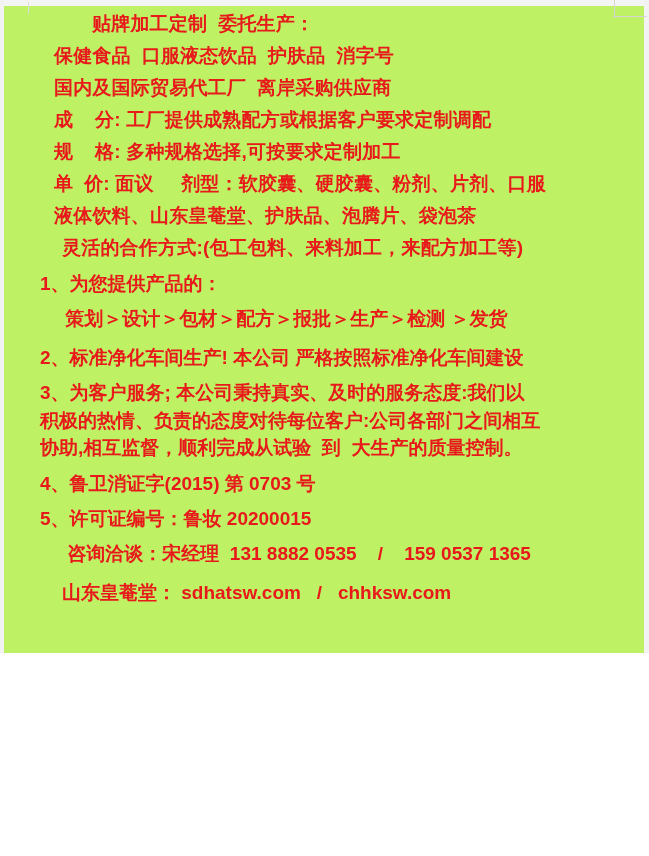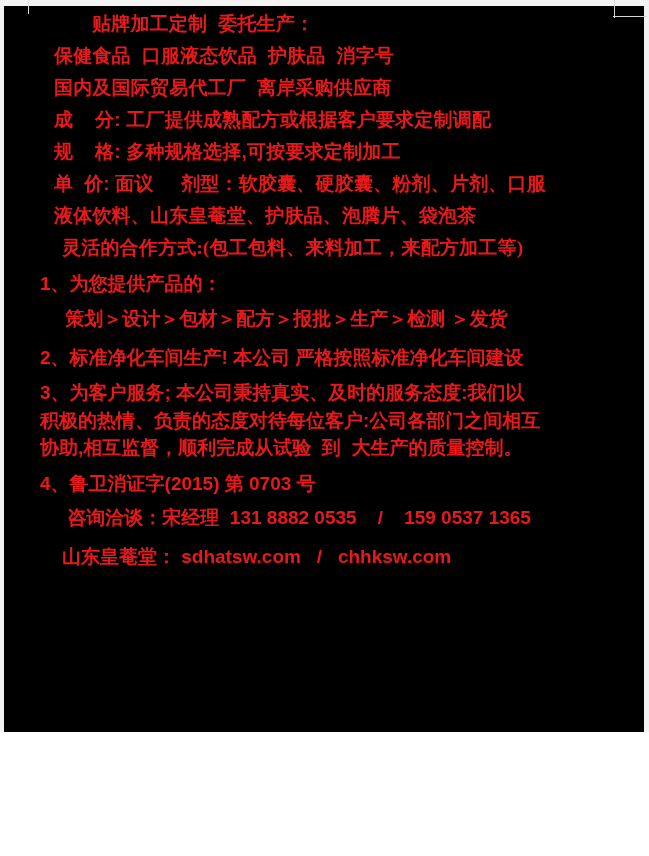--- a/index.html
+++ b/index.html
@@ -11,22 +11,22 @@
     width: 649px;
     height: 856px;
     font-family: "Liberation Sans", sans-serif;
     color: #e8191b;
     overflow: hidden;
     position: relative;
   }
   .page {
     position: relative;
     width: 649px;
-    height: 732px;
-    background: #000000;
+    height: 653px;
+    background: #bef264;
     box-sizing: border-box;
   }
   
   .edge-top {
     position: absolute;
     top: 0; left: 0; right: 0;
     height: 6px;
     background: #f4f4f4;
   }
   .edge-left {
@@ -61,21 +61,21 @@
     font-size: 19px;
     line-height: 1.0;
     font-weight: bold;
     white-space: pre;
     letter-spacing: 0.2px;
     margin: 0 0 13px 0;
     color: #e8191b;
   }
   .line.indent1 { padding-left: 52px; }
   .line.indent2 { padding-left: 14px; }
-  .line.indent3 { padding-left: 22px; font-family: Liberation Serif, serif; }
+  .line.indent3 { padding-left: 22px; }
   .flow {
     font-size: 19px;
     font-weight: bold;
     white-space: pre;
     margin: 0 0 12px 0;
     padding-left: 20px;
   }
   .para {
     font-size: 19px;
     font-weight: bold;
@@ -139,18 +139,21 @@
     <div class="para">
       <span>3、</span><span>为客户服务;  本公司秉持真实、及时的服务态度:我们以</span>
       <span class="sub">积极的热情、负责的态度对待每位客户:公司各部门之间相互</span>
       <span class="sub">协助,相互监督，顺利完成从试验  到  大生产的质量控制。</span>
     </div>
 
     <div class="para">
       <span>4、</span><span>鲁卫消证字(2015)  第 0703 号</span>
     </div>
 
+    <div class="para">
+      <span>5、</span><span>许可证编号：鲁妆 20200015</span>
+    </div>
 
     <div class="contact"> 咨询洽谈：宋经理  131 8882 0535    /    159 0537 1365</div>
     <div class="site">山东皇菴堂： sdhatsw.com   /   chhksw.com</div>
 
   </div>
 </div>
 
 </body></html>

